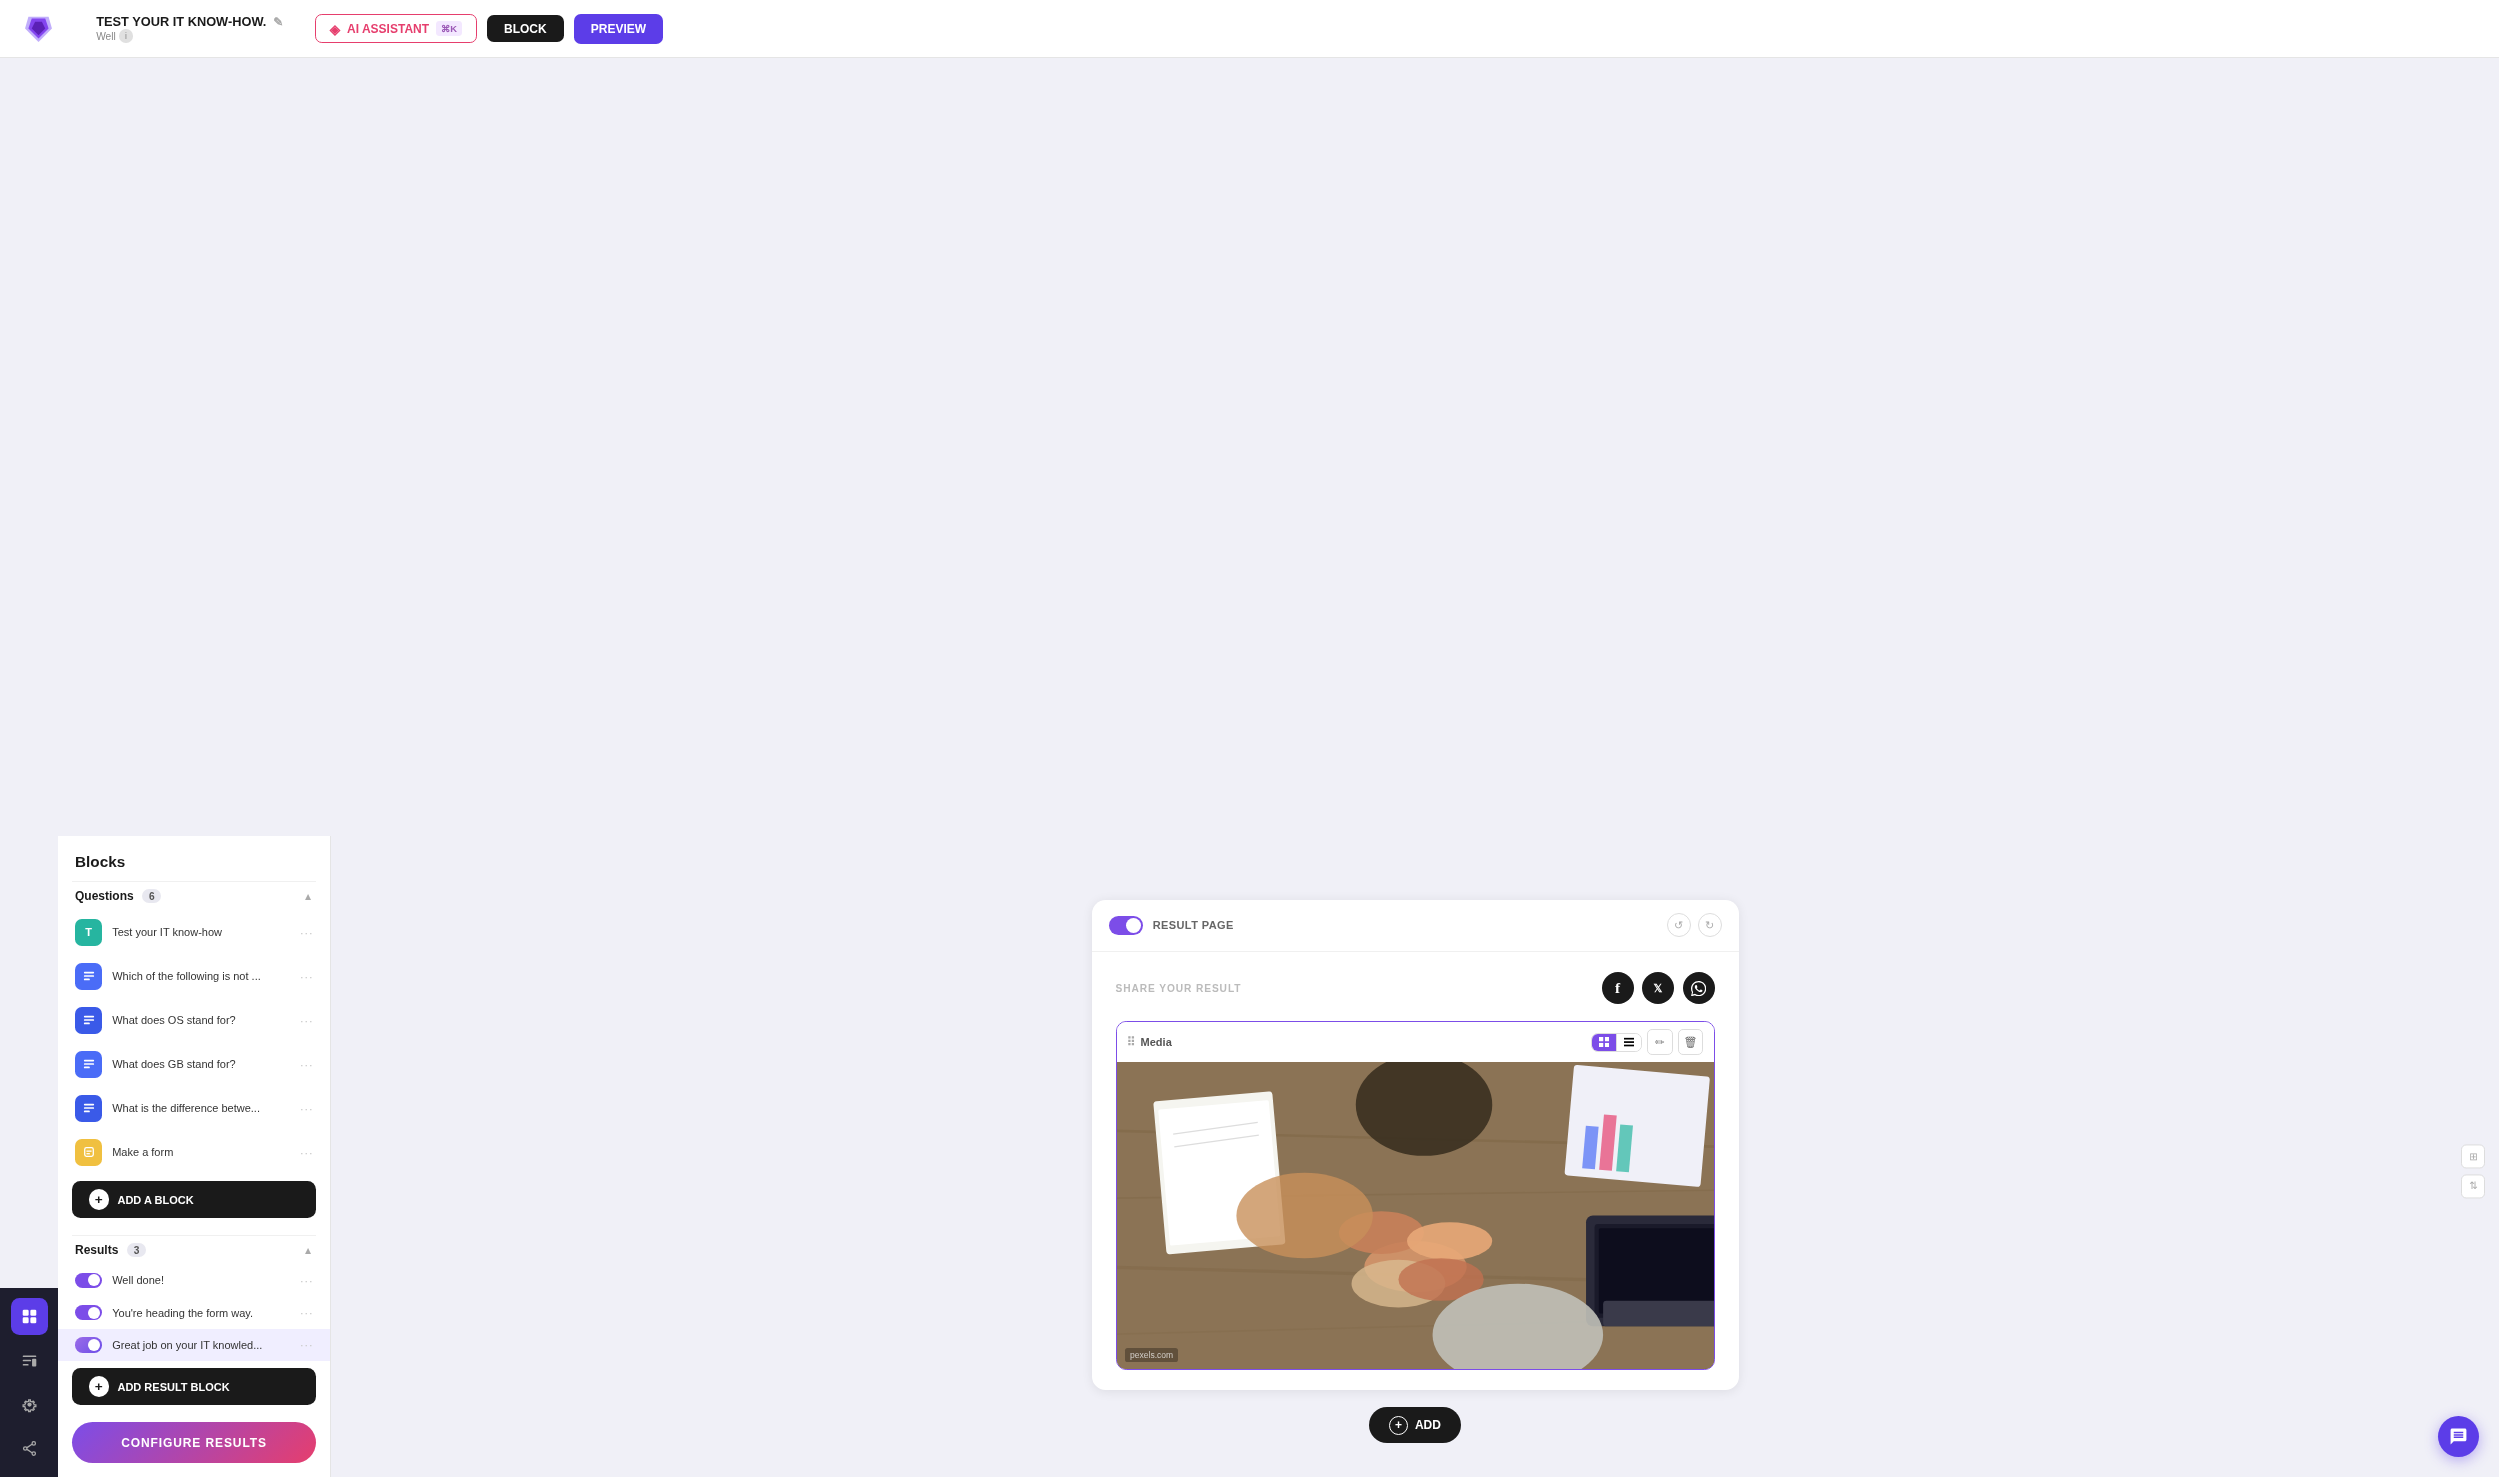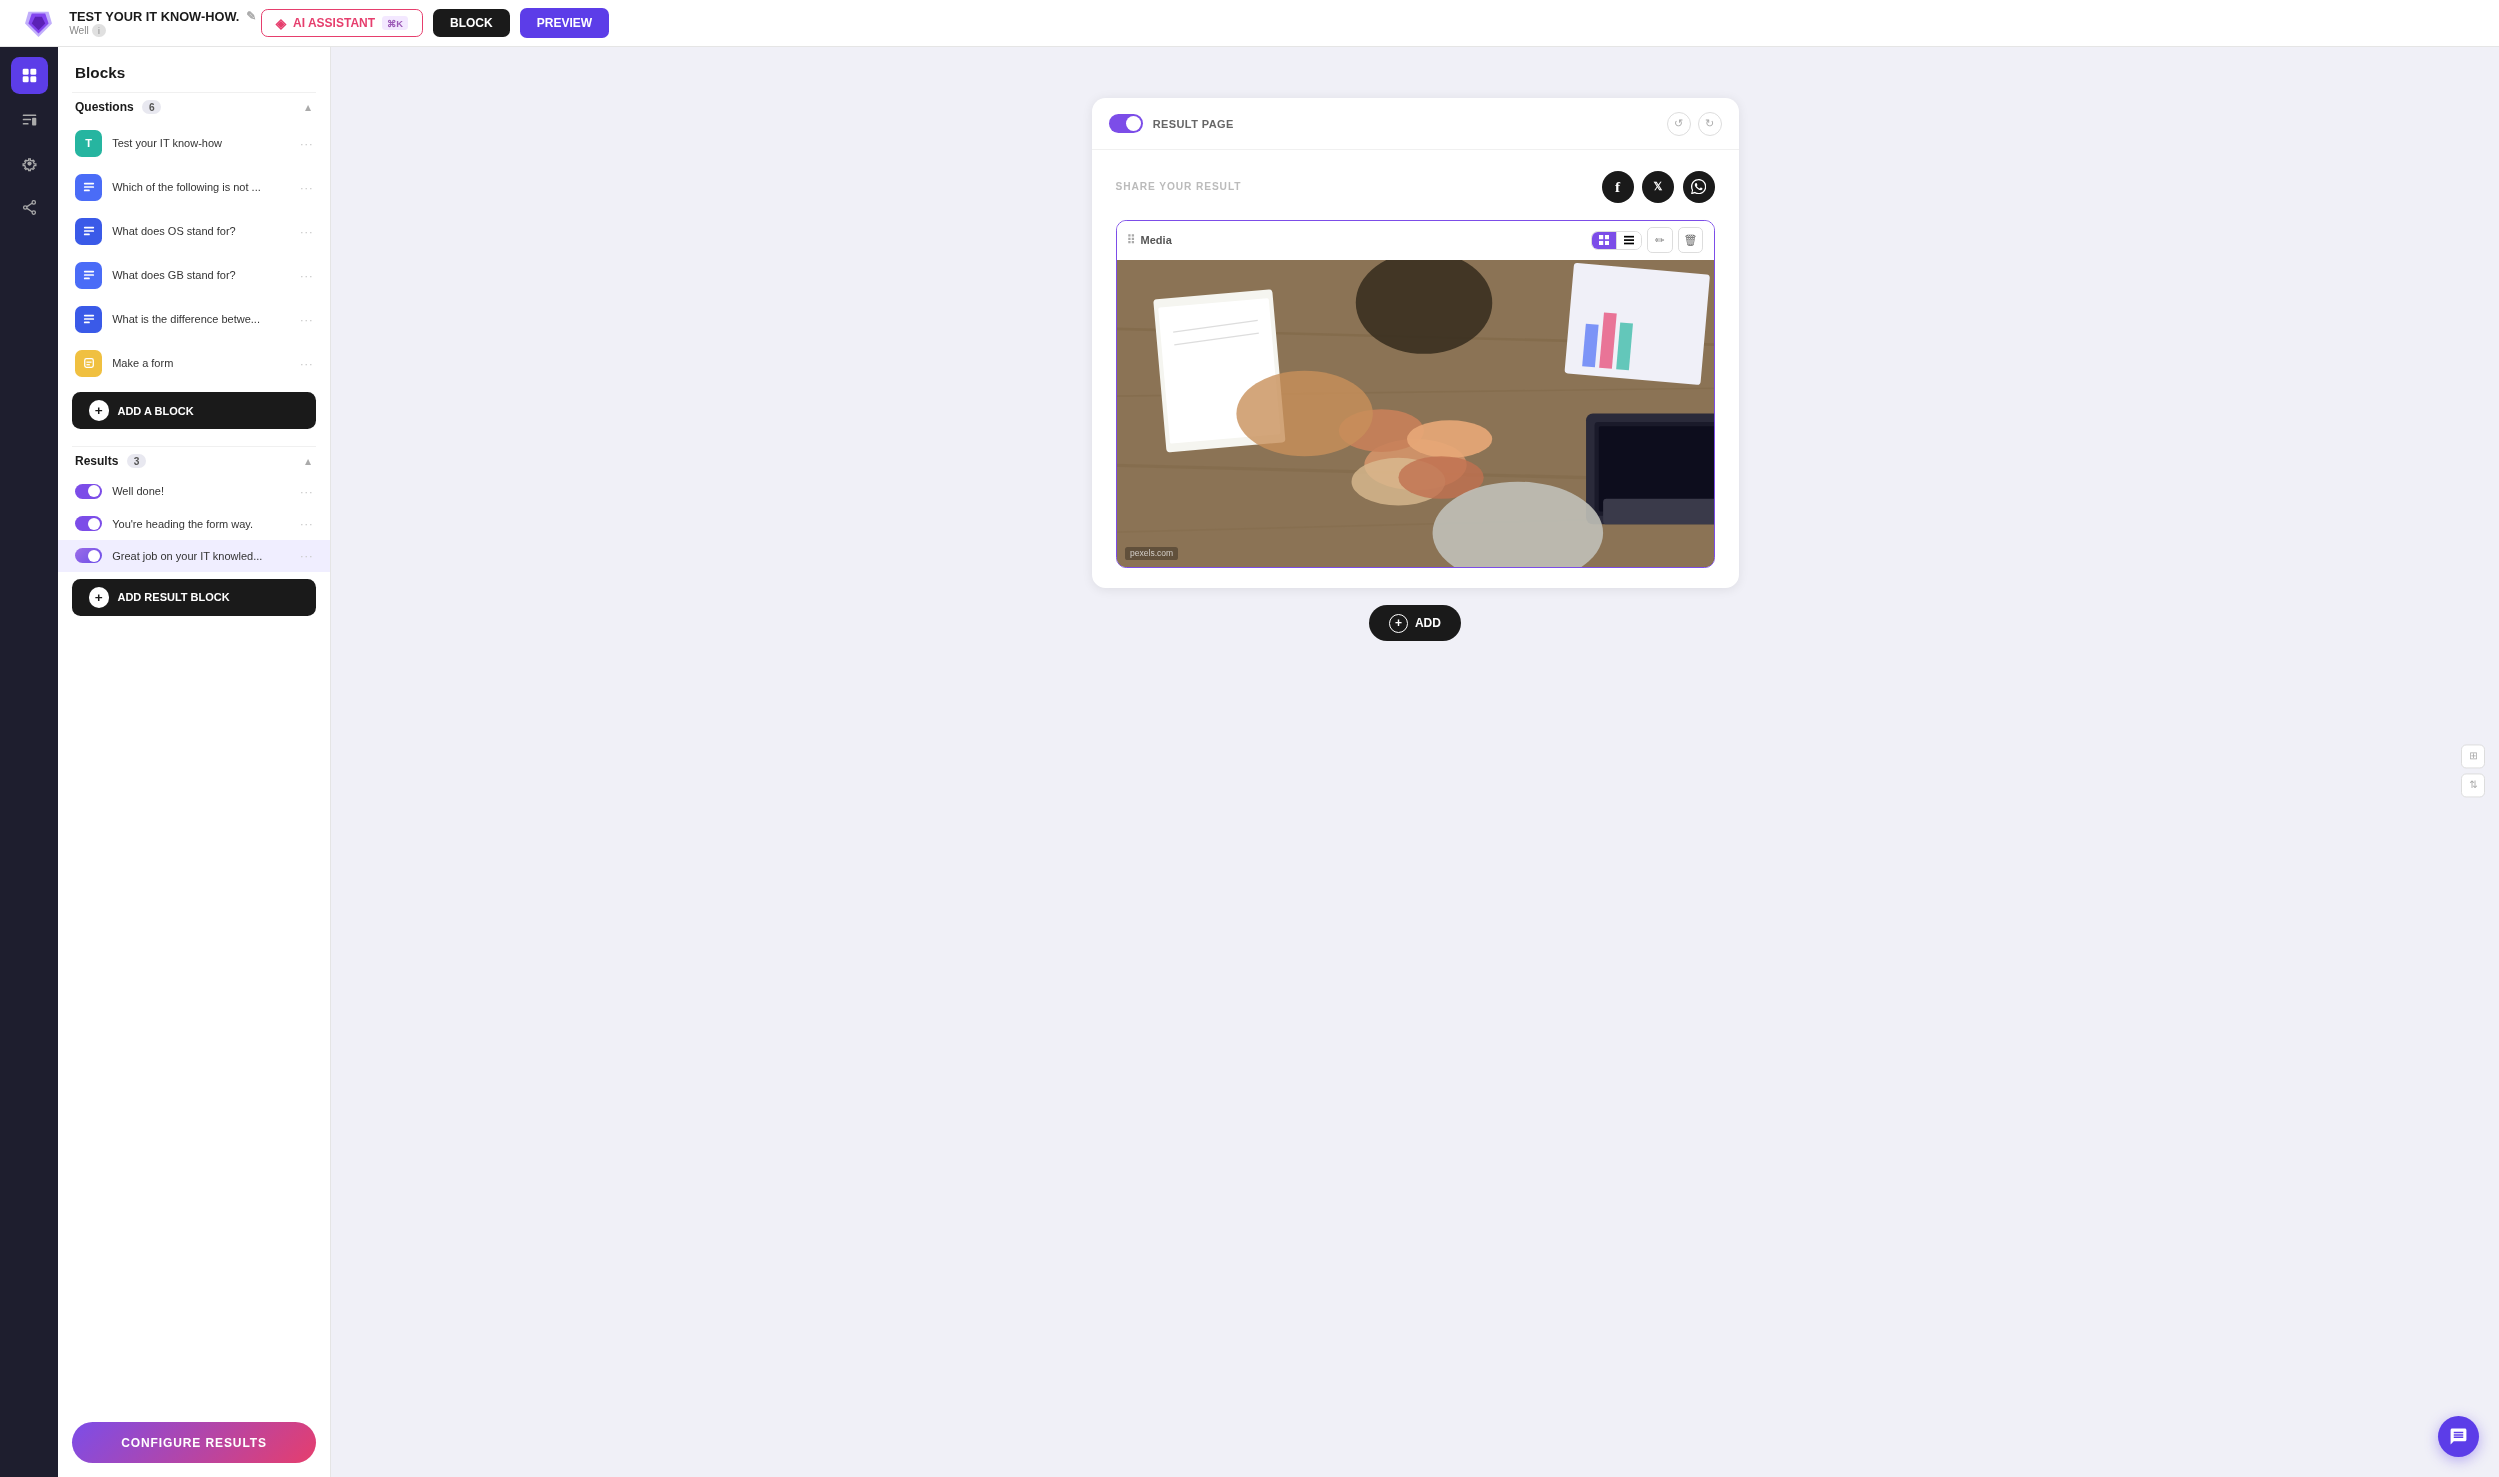--- a/index.html
+++ b/index.html
@@ -2,25 +2,25 @@
 <html style="font-size:13.6px"><head>
   <meta charset="utf-8">
   <style>
     * { box-sizing: border-box; margin: 0; padding: 0; }
     body { font-family: -apple-system, BlinkMacSystemFont, 'Segoe UI', sans-serif; background: #f0f0f7; display: flex; flex-direction: column; height: 100vh; overflow: hidden; }
 
     
     .top-nav {
       background: #fff;
       border-bottom: 0.9px solid #e5e5e5;
-      height: 47px;
+      height: 58px;
       display: flex;
       align-items: center;
       padding: 0 20.4px;
-      gap: 5px;
+      gap: 32px;
       flex-shrink: 0;
       z-index: 10;
     }
     .nav-logo {
       display: flex;
       align-items: center;
       gap: 6.8px;
       margin-right: 6.8px;
     }
     .nav-logo-icon {
@@ -97,20 +97,21 @@
       font-size: 12px;
       font-weight: 700;
       cursor: pointer;
     }
 
     
     .main-layout {
       display: flex;
       flex: 1;
       overflow: hidden;
+      align-items: flex-end;
     }
 
     
     .sidebar-icons {
       width: 58px;
       background: #1e1e2e;
       display: flex;
       flex-direction: column;
       align-items: center;
       padding: 10.2px 0;

